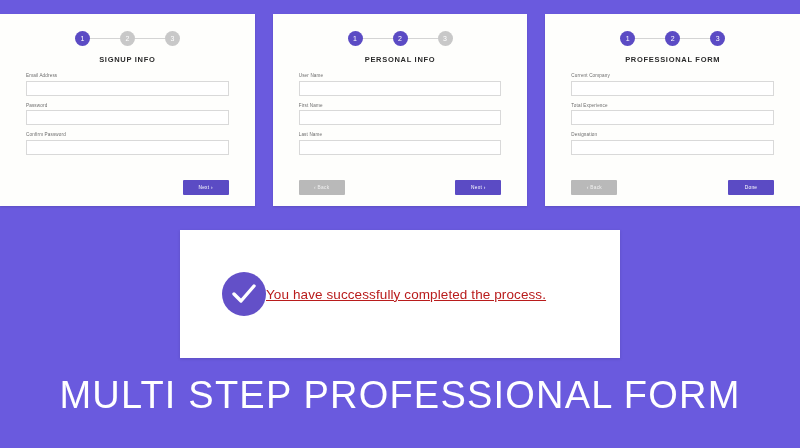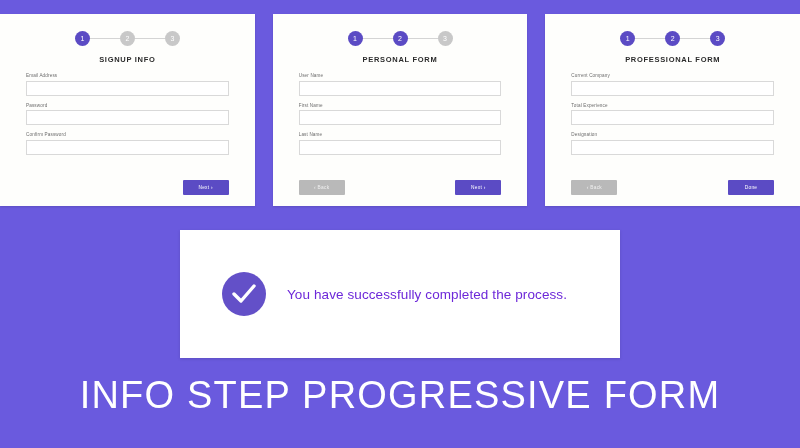--- a/index.html
+++ b/index.html
@@ -176,25 +176,25 @@
     background: #6350c8;
     flex: 0 0 auto;
     position: relative;
   }
   .check-circle svg {
     position: absolute;
     left: 10px;
     top: 11px;
   }
   .success-text {
-    margin-left: 21px;
     font-size: 13.5px;
-    color: #6d28d9;
+    color: #b91c1c;
     font-family: "Liberation Sans", sans-serif;
     letter-spacing: 0.1px;
+    text-decoration: underline;
   }
 
   
   .main-heading {
     position: absolute;
     left: 0;
     right: 0;
     top: 372px;
     text-align: center;
     color: #ffffff;
@@ -242,21 +242,21 @@
     </div>
 
     <div class="step-card">
       <div class="stepper">
         <div class="step-dot active">1</div>
         <div class="step-line"></div>
         <div class="step-dot active">2</div>
         <div class="step-line"></div>
         <div class="step-dot">3</div>
       </div>
-      <div class="card-title">PERSONAL FORM</div>
+      <div class="card-title">PERSONAL INFO</div>
       <div class="fields">
         <div class="field">
           <div class="field-label">User Name</div>
           <input class="field-input" type="text" value="" style="">
         </div>
         <div class="field">
           <div class="field-label">First Name</div>
           <input class="field-input" type="text" value="" style="">
         </div>
         <div class="field">
@@ -303,15 +303,15 @@
 
   <div class="success-card">
     <div class="check-circle">
       <svg width="24" height="22" viewBox="0 0 24 22" aria-hidden="true">
         <polyline points="2,11 9,18 22,3" fill="none" stroke="#ffffff" stroke-width="3.4" stroke-linecap="round" stroke-linejoin="round"></polyline>
       </svg>
     </div>
     <div class="success-text">You have successfully completed the process.</div>
   </div>
 
-  <h1 class="main-heading">INFO STEP PROGRESSIVE FORM</h1>
+  <h1 class="main-heading">MULTI STEP PROFESSIONAL FORM</h1>
 
 </div>
 
 </body></html>

